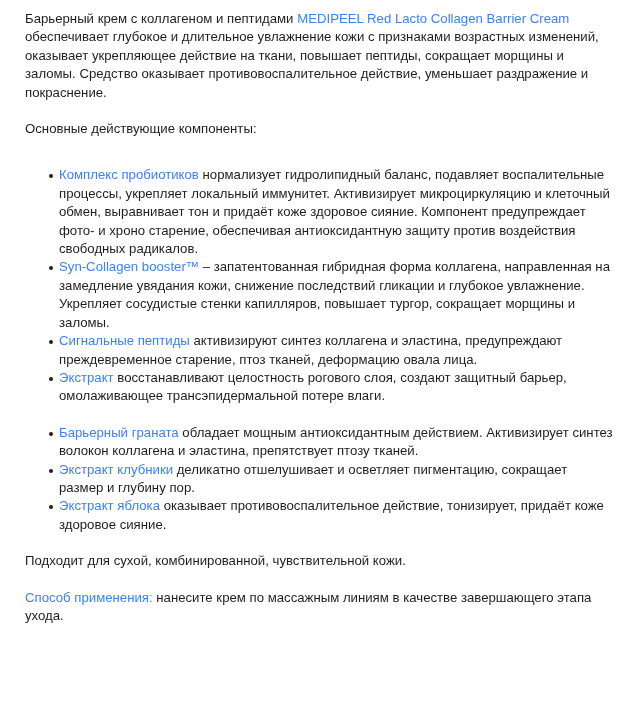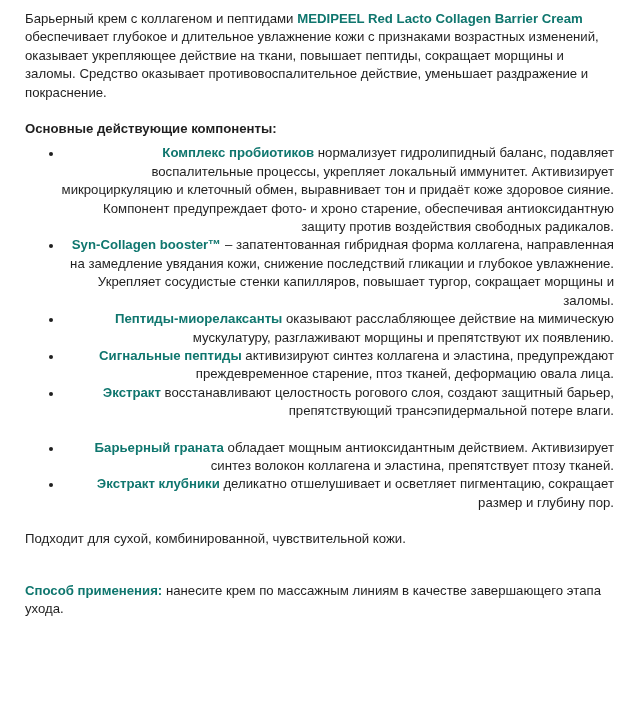--- a/index.html
+++ b/index.html
@@ -4,47 +4,47 @@
 <style>
   html, body { margin: 0; padding: 0; background: #ffffff; }
   body {
     width: 632px; height: 701px; overflow: hidden;
     font-family: "Liberation Sans", "DejaVu Sans", sans-serif;
     font-size: 13.2px; line-height: 18.4px; color: #1f1f1f;
   }
   .content { padding: 10px 18px 0 25px; }
   p { margin: 0; }
   .intro { margin-bottom: 18px; }
-  .heading { font-weight: bold; margin-bottom: 6px; }
-  ul { margin: 0 0 18px 0; padding-left: 34px; list-style: none; text-align: right; }
+  .heading { font-weight: normal; margin-bottom: 28px; }
+  ul { margin: 0 0 18px 0; padding-left: 34px; list-style: none; }
   li { position: relative; }
   li::before {
     content: ""; position: absolute; left: -10px; top: 8px;
     width: 4px; height: 4px; border-radius: 50%; background: #1f1f1f;
   }
-  b { font-weight: bold; color: #0f766e; }
+  b { font-weight: normal; color: #3b82f6; }
   .formula { margin-bottom: 14px; }
-  .suitable { margin-bottom: 33px; }
+  .suitable { margin-bottom: 18px; }
 </style>
 </head>
 <body>
 
 <div class="content">
   <p class="intro"><span>Барьерный крем с коллагеном и пептидами </span><b>MEDIPEEL Red Lacto Collagen Barrier Cream</b><span> обеспечивает глубокое и длительное увлажнение кожи с признаками возрастных изменений, оказывает укрепляющее действие на ткани, повышает пептиды, сокращает морщины и заломы. Средство оказывает противовоспалительное действие, уменьшает раздражение и покраснение.</span></p>
 
   <p class="heading">Основные действующие компоненты:</p>
   <ul>
     <li><b>Комплекс пробиотиков</b><span> нормализует гидролипидный баланс, подавляет воспалительные процессы, укрепляет локальный иммунитет. Активизирует микроциркуляцию и клеточный обмен, выравнивает тон и придаёт коже здоровое сияние. Компонент предупреждает фото- и хроно старение, обеспечивая антиоксидантную защиту против воздействия свободных радикалов.</span></li>
     <li><b>Syn-Collagen booster™</b><span> – запатентованная гибридная форма коллагена, направленная на замедление увядания кожи, снижение последствий гликации и глубокое увлажнение. Укрепляет сосудистые стенки капилляров, повышает тургор, сокращает морщины и заломы.</span></li>
-    <li><b>Пептиды-миорелаксанты</b><span> оказывают расслабляющее действие на мимическую мускулатуру, разглаживают морщины и препятствуют их появлению.</span></li>
     <li><b>Сигнальные пептиды</b><span> активизируют синтез коллагена и эластина, предупреждают преждевременное старение, птоз тканей, деформацию овала лица.</span></li>
-    <li><b>Экстракт</b><span> восстанавливают целостность рогового слоя, создают защитный барьер, препятствующий трансэпидермальной потере влаги.</span></li>
+    <li><b>Экстракт</b><span> восстанавливают целостность рогового слоя, создают защитный барьер, омолаживающее трансэпидермальной потере влаги.</span></li>
   </ul>
 
   <ul>
     <li><b>Барьерный граната</b><span> обладает мощным антиоксидантным действием. Активизирует синтез волокон коллагена и эластина, препятствует птозу тканей.</span></li>
     <li><b>Экстракт клубники</b><span> деликатно отшелушивает и осветляет пигментацию, сокращает размер и глубину пор.</span></li>
+    <li><b>Экстракт яблока</b><span> оказывает противовоспалительное действие, тонизирует, придаёт коже здоровое сияние.</span></li>
   </ul>
 
   <p class="suitable">Подходит для сухой, комбинированной, чувствительной кожи.</p>
 
   <p><b>Способ применения:</b><span> нанесите крем по массажным линиям в качестве завершающего этапа ухода.</span></p>
 </div>
 
 </body></html>

